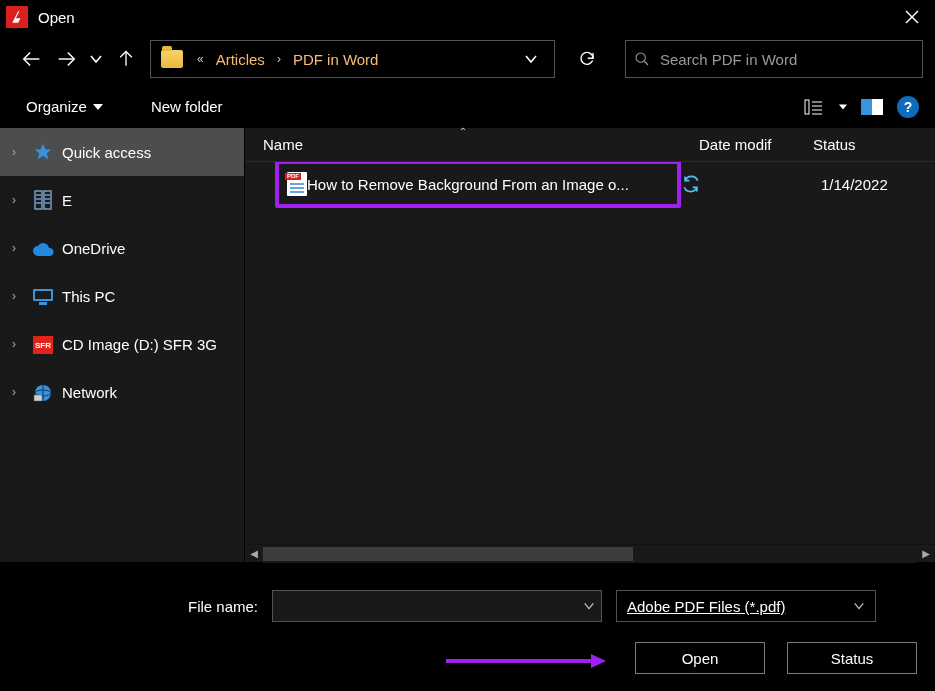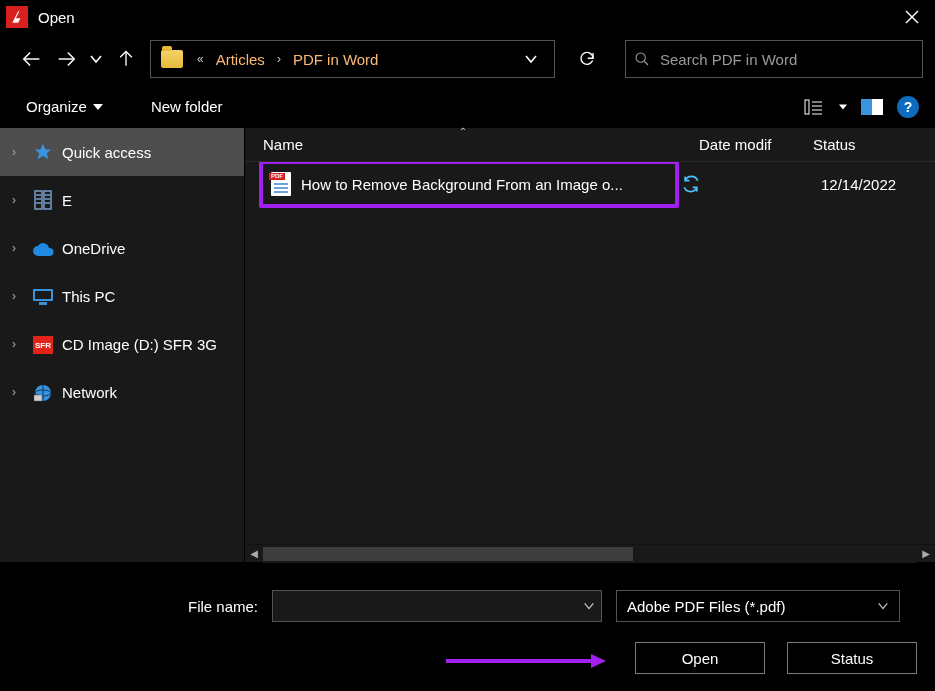--- a/index.html
+++ b/index.html
@@ -156,21 +156,21 @@
     width:436px; padding-left:14px;
     display:flex; align-items:center; gap:10px;
     overflow:hidden;
   }
   .file-cell-name .highlight {
     border: 4px solid #a020f0;
     border-radius: 2px;
     display:flex; align-items:center;
     height: 48px; width: 420px;
     padding: 0 8px;
-    gap:10px;
+    margin-left:16px;
   }
   .pdf-icon {
     width:20px; height:24px;
     background:#fff;
     position:relative;
     flex-shrink:0;
     border-radius:1px;
   }
   .pdf-icon::before{
     content:"PDF";
@@ -210,25 +210,26 @@
   .fname-input {
     width: 330px; height:32px;
     background:#191919;
     border:1px solid #535353;
     display:flex; align-items:center;
     position:relative;
   }
   .fname-input input { flex:1; background:transparent; border:none; outline:none; color:#fff; padding:0 8px; font-size:15px;}
   .fname-input .dd { width:24px; display:flex; align-items:center; justify-content:center; cursor:pointer;}
   .filter {
-    width: 284px; height:32px;
+    width: 260px; height:32px;
     border:1px solid #535353;
     display:flex; align-items:center;
     padding: 0 10px;
     cursor:pointer;
+    text-decoration:underline;
   }
   .filter span { flex:1;}
   .btn-row { display:flex; justify-content:flex-end; gap:22px;}
   .btn {
     width:130px; height:32px;
     border:1px solid #7a7a7a;
     background:transparent;
     color:#fff;
     font-size:15px;
     cursor:pointer;
@@ -442,21 +443,21 @@
         <div class="file-cell-status">
           <span class="sync-icon">
             <svg width="20" height="20" viewBox="0 0 24 24" fill="none" stroke-width="2">
                 <path d="M20 8 A8 8 0 0 0 5 8"></path>
                 <polyline points="5,3 5,8 10,8"></polyline>
                 <path d="M4 16 A8 8 0 0 0 19 16"></path>
                 <polyline points="19,21 19,16 14,16"></polyline>
               </svg>
           </span>
         </div>
-        <div class="file-cell-date">12/14/2022</div>
+        <div class="file-cell-date">1/14/2022</div>
       </div>
     </div>
     <div class="hscroll">
       <div class="arrow">◀</div>
       <div class="track">
           <div class="thumb"></div>
         </div>
       <div class="arrow">▶</div>
     </div>
   </div>

